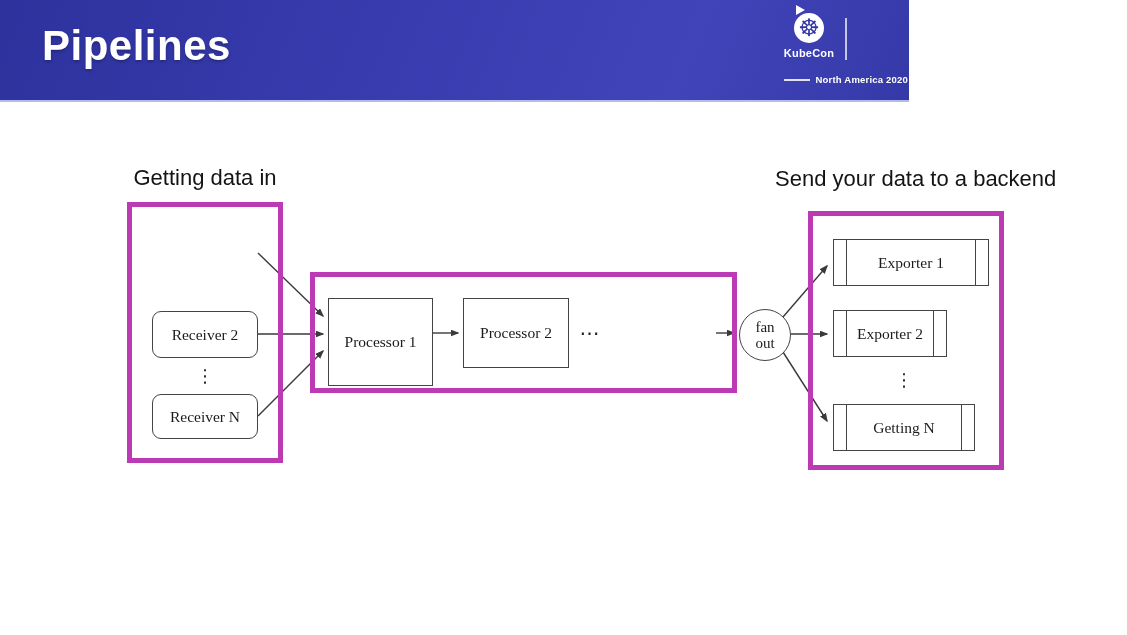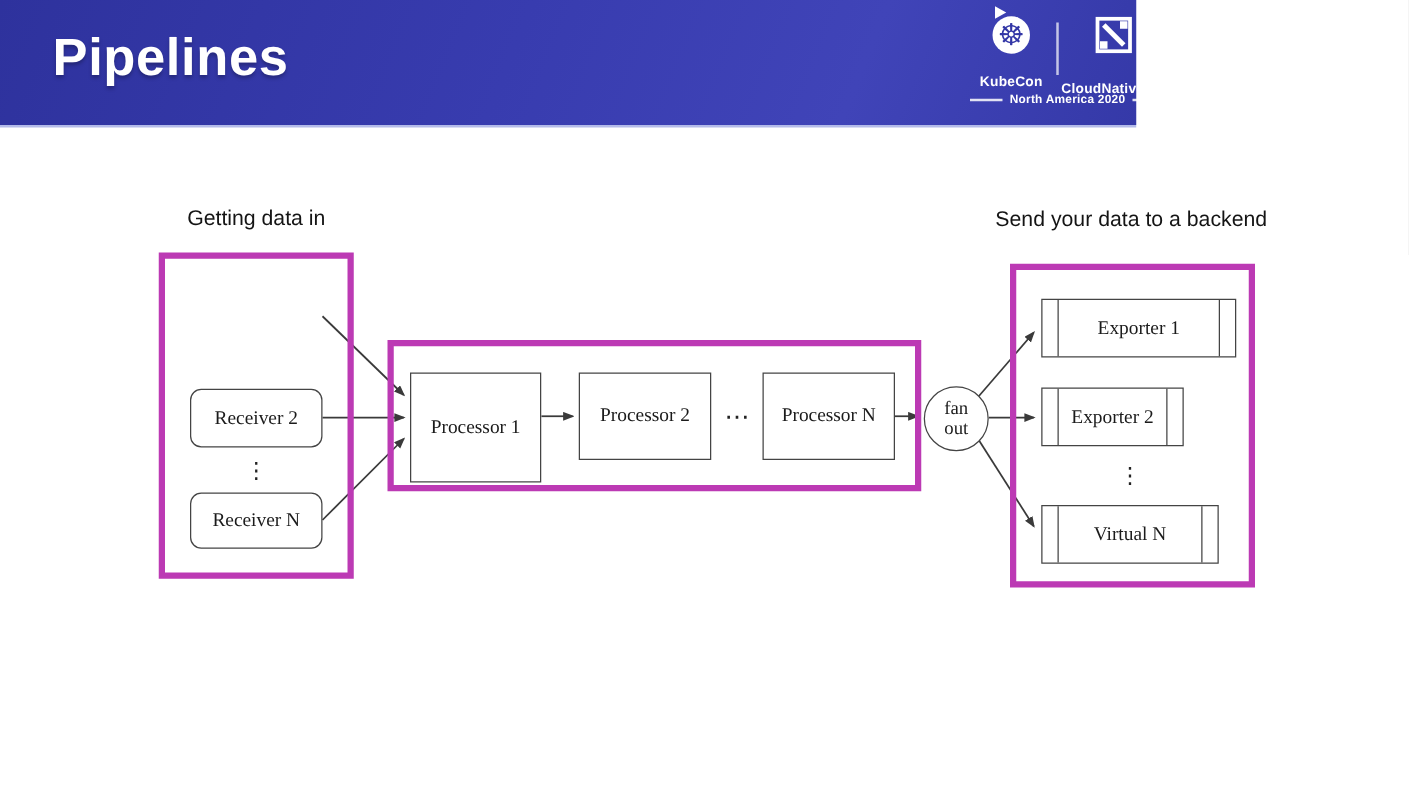--- a/index.html
+++ b/index.html
@@ -17,51 +17,51 @@
     position:absolute;left:0;top:0;width:909px;height:100px;
     background:linear-gradient(112deg,#2e329d 0%,var(--banner-blue) 45%,#4044b8 75%,#3539a8 100%);
     border-bottom:2px solid #b4bbe9;
   }
   .slide-title{
     position:absolute;left:42px;top:22px;margin:0;
     font-size:42px;font-weight:bold;color:#ffffff;letter-spacing:.5px;
     text-shadow:0 2px 3px rgba(0,0,0,.25);
   }
   .logo-col{position:absolute;top:13px;text-align:center;color:#fff;}
-  .logo-col .logo-label{display:block;font-size:11px;font-weight:bold;margin-top:17px;letter-spacing:.2px;}
+  .logo-col .logo-label{display:block;font-size:11px;font-weight:bold;margin-top:4px;letter-spacing:.2px;}
   .kubecon-col{left:777px;width:64px;}
   .cnc-col{left:849px;width:84px;}
   .k8s-badge{
     position:relative;display:inline-block;width:30px;height:30px;border-radius:50%;
     background:#ffffff;color:#3236a6;font-size:24px;line-height:31px;text-align:center;
     font-family:"DejaVu Sans",sans-serif;
   }
   .k8s-flag{
     position:absolute;left:19px;top:-8px;width:0;height:0;
     border-top:5px solid transparent;border-bottom:5px solid transparent;border-left:9px solid #ffffff;
   }
   .logo-divider{position:absolute;left:845px;top:18px;width:2px;height:42px;background:rgba(255,255,255,.7);}
   .event-row{
     position:absolute;left:768px;top:74px;width:172px;
-    display:flex;align-items:center;justify-content:center;gap:6px;color:#fff;
+    display:flex;align-items:center;justify-content:flex-end;gap:6px;color:#fff;
   }
   .event-row .dash{flex:0 0 26px;height:2px;background:rgba(255,255,255,.85);}
   .event-name{font-size:9.5px;font-weight:bold;white-space:nowrap;letter-spacing:.2px;}
   .virtual-wrap{position:absolute;left:942px;top:12px;width:150px;text-align:center;color:#fff;}
   .virtual-text{
     display:block;font-family:"DejaVu Serif","Liberation Serif",serif;
     font-style:italic;font-weight:bold;font-size:44px;line-height:1.1;
     transform:rotate(-3deg);letter-spacing:-1px;
   }
   .virtual-swoosh{display:block;margin:-6px auto 0;}
   
   .canvas{position:absolute;left:0;top:102px;width:1127px;height:533px;}
   .canvas .abs{position:absolute;box-sizing:border-box;}
   .sec-label{
-    font-size:17px;color:#141414;text-align:center;white-space:nowrap;
+    font-size:22px;color:#141414;text-align:center;white-space:nowrap;
   }
   .group{border:5px solid var(--magenta-accent);background:transparent;}
   .node{
     border:1.5px solid #444;background:#fff;color:#1b1b1b;
     font-family:"Liberation Serif","DejaVu Serif",serif;font-size:15.5px;
     display:flex;align-items:center;justify-content:center;white-space:nowrap;
   }
   .node.rounded{border-radius:9px;}
   .node.exporter{position:absolute;}
   .node.exporter::before,.node.exporter::after{
@@ -91,29 +91,20 @@
     <h1 class="slide-title">Pipelines</h1>
 
     <div class="logo-col kubecon-col">
       <span class="k8s-badge">☸</span>
       <span class="k8s-flag"></span>
       <span class="logo-label">KubeCon</span>
     </div>
 
     <div class="logo-divider"></div>
 
-    <div class="logo-col cnc-col">
-      <svg width="30" height="30" viewBox="0 0 30 30">
-        <rect x="2" y="2" width="26" height="26" fill="none" stroke="#ffffff" stroke-width="3"></rect>
-        <line x1="7" y1="7" x2="23" y2="23" stroke="#ffffff" stroke-width="4"></line>
-        <rect x="20" y="4" width="6" height="6" fill="#ffffff"></rect>
-        <rect x="4" y="20" width="6" height="6" fill="#ffffff"></rect>
-      </svg>
-      <span class="logo-label">CloudNativeCon</span>
-    </div>
 
     <div class="event-row">
       <span class="dash"></span>
       <span class="event-name">North America 2020</span>
       <span class="dash"></span>
     </div>
 
     <div class="virtual-wrap">
       <span class="virtual-text">Virtual</span>
       <svg class="virtual-swoosh" width="120" height="14" viewBox="0 0 120 14">
@@ -149,26 +140,25 @@
     <div class="abs group" style="left:310px;top:170px;width:427px;height:121px"></div>
     <div class="abs group" style="left:808px;top:109px;width:196px;height:259px"></div>
 
     <div class="abs node rounded" style="left:152px;top:209px;width:106px;height:47px">Receiver 2</div>
     <div class="abs ellipsis v-ellipsis" style="left:152px;top:258px;width:106px;height:32px">⋮</div>
     <div class="abs node rounded" style="left:152px;top:292px;width:106px;height:45px">Receiver N</div>
 
     <div class="abs node" style="left:328px;top:196px;width:105px;height:88px">Processor 1</div>
     <div class="abs node" style="left:463px;top:196px;width:106px;height:70px">Processor 2</div>
     <div class="abs ellipsis h-ellipsis" style="left:572px;top:216px;width:36px;height:30px">⋯</div>
-    <div class="abs node" style="left:610px;top:196px;width:106px;height:70px">Processor N</div>
 
     <div class="abs fanout" style="left:739px;top:207px;width:52px;height:52px">
       <span>fan</span>
       <span>out</span>
     </div>
 
     <div class="abs node exporter" style="left:833px;top:137px;width:156px;height:47px">Exporter 1</div>
     <div class="abs node exporter" style="left:833px;top:208px;width:114px;height:47px">Exporter 2</div>
     <div class="abs ellipsis v-ellipsis" style="left:833px;top:260px;width:142px;height:36px">⋮</div>
-    <div class="abs node exporter" style="left:833px;top:302px;width:142px;height:47px">Virtual N</div>
+    <div class="abs node exporter" style="left:833px;top:302px;width:142px;height:47px">Getting N</div>
 
   </main>
 </div>
 
 </body></html>

